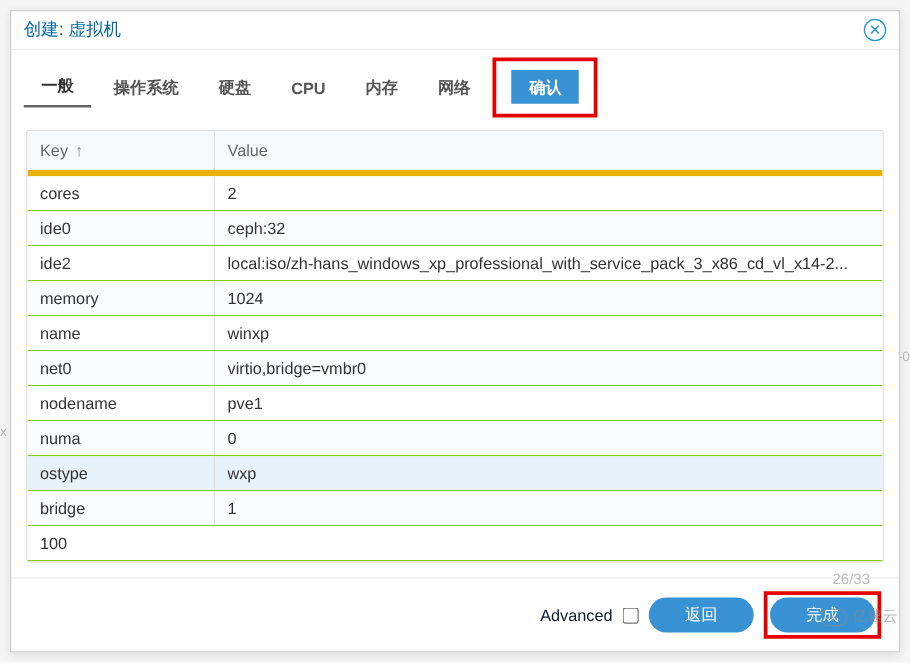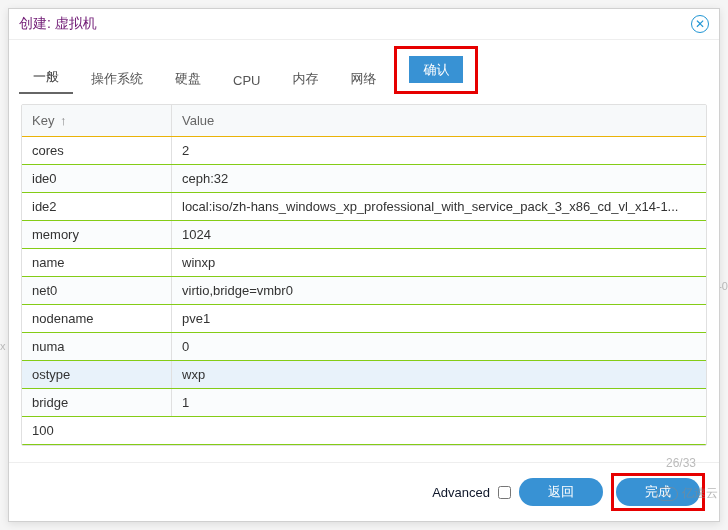--- a/index.html
+++ b/index.html
@@ -1,30 +1,30 @@
 <!DOCTYPE html>
 <html><head>
   <meta charset="utf-8">
   <style>
     * { box-sizing: border-box; margin: 0; padding: 0; }
     body { font-family: "Helvetica Neue", Arial, sans-serif; font-size: 13px; color: #333; background: #f5f5f5; width: 728px; height: 530px; position: relative; overflow: hidden; }
     .bg-noise { position: absolute; right: 0; top: 280px; color: #bbb; font-size: 11px; }
     .bg-noise2 { position: absolute; left: 0; top: 340px; color: #bbb; font-size: 11px; }
     .modal { position: absolute; left: 8px; top: 8px; right: 8px; bottom: 8px; background: #fff; border: 1px solid #d0d0d0; box-shadow: 0 2px 8px rgba(0,0,0,0.1); display: flex; flex-direction: column; }
     .modal-header { padding: 6px 10px; display: flex; align-items: center; justify-content: space-between; border-bottom: 1px solid #eee; }
-    .modal-title { color: #701a75; font-size: 14px; }
+    .modal-title { color: #0369a1; font-size: 14px; }
     .close-btn { width: 18px; height: 18px; border: 1.5px solid #2196d4; border-radius: 50%; display: flex; align-items: center; justify-content: center; color: #2196d4; cursor: pointer; font-size: 12px; line-height: 1; }
-    .tabs { display: flex; gap: 4px; padding: 6px 10px 0 10px; align-items: flex-end; }
+    .tabs { display: flex; gap: 4px; padding: 6px 10px 0 10px; align-items: center; font-weight: bold; }
     .tab { padding: 6px 14px; color: #555; cursor: pointer; font-size: 13px; }
     .tab.active-underline { border-bottom: 2px solid #666; color: #333; }
     .tab.highlighted { background: #3892d4; color: #fff; }
     .tab-box-red { border: 3px solid #e60000; padding: 12px; }
     .grid-wrap { flex: 1; padding: 10px 12px; overflow: hidden; }
     .grid { border: 1px solid #e0e0e0; border-radius: 2px; overflow: hidden; }
-    .grid-head { display: flex; background: #f7f9fa; border-bottom: 1px solid #eab308; }
+    .grid-head { display: flex; background: #f7f9fa; border-bottom: 5px solid #eab308; }
     .grid-head .col { padding: 8px 10px; color: #666; font-size: 13px; }
     .col-key { width: 150px; border-right: 1px solid #e0e0e0; }
     .col-val { flex: 1; }
     .sort-arrow { color: #888; margin-left: 2px; }
     .grid-body .row { display: flex; border-bottom: 1px solid #84cc16; }
     .grid-body .row:nth-child(odd) { background: #fff; }
     .grid-body .row:nth-child(even) { background: #fafcfd; }
     .grid-body .row.sel { background: #e8f2fa; }
     .grid-body .cell { padding: 6px 10px; font-size: 13px; color: #333; white-space: nowrap; overflow: hidden; text-overflow: ellipsis; }
     .footer { padding: 10px 14px; display: flex; justify-content: flex-end; align-items: center; gap: 8px; border-top: 1px solid #eee; }
@@ -72,21 +72,21 @@
           <div class="row">
             <div class="cell col-key">cores</div>
             <div class="cell col-val">2</div>
           </div>
           <div class="row">
             <div class="cell col-key">ide0</div>
             <div class="cell col-val">ceph:32</div>
           </div>
           <div class="row">
             <div class="cell col-key">ide2</div>
-            <div class="cell col-val">local:iso/zh-hans_windows_xp_professional_with_service_pack_3_x86_cd_vl_x14-1...</div>
+            <div class="cell col-val">local:iso/zh-hans_windows_xp_professional_with_service_pack_3_x86_cd_vl_x14-2...</div>
           </div>
           <div class="row">
             <div class="cell col-key">memory</div>
             <div class="cell col-val">1024</div>
           </div>
           <div class="row">
             <div class="cell col-key">name</div>
             <div class="cell col-val">winxp</div>
           </div>
           <div class="row">

